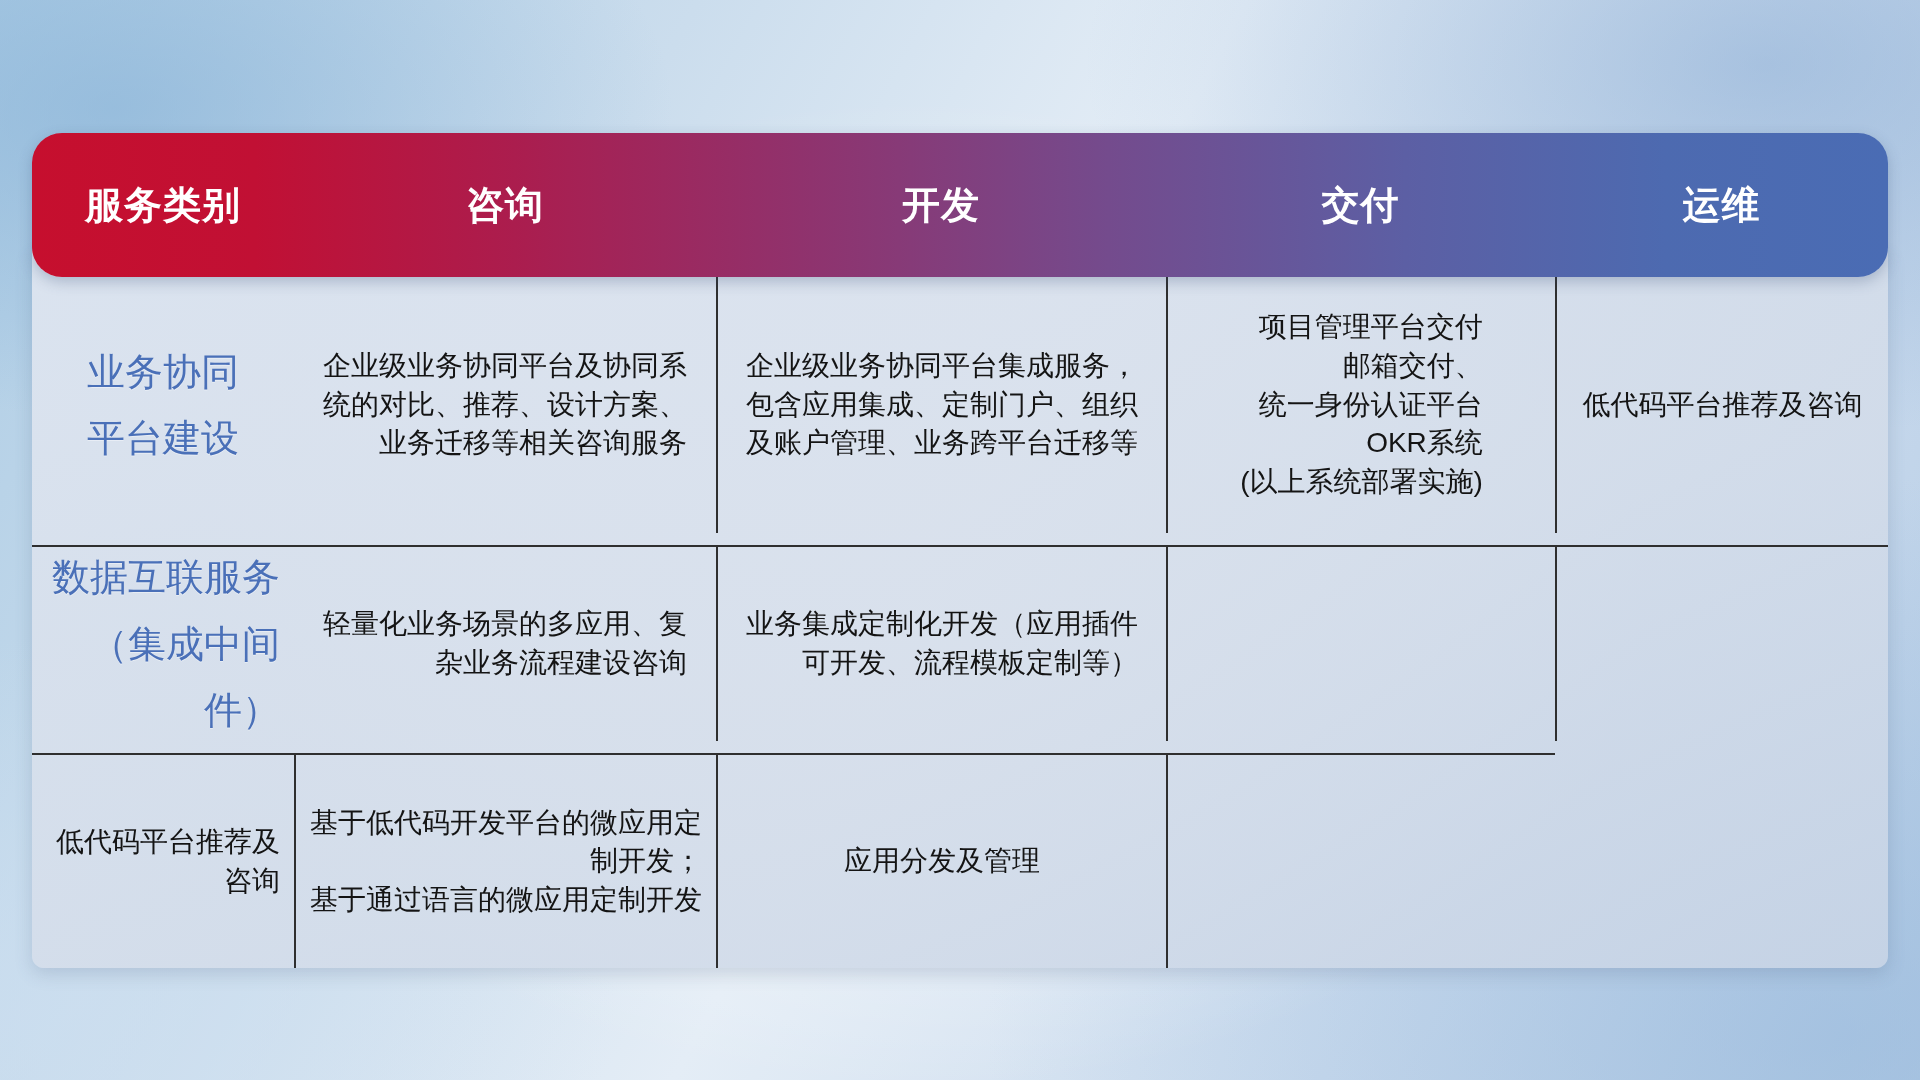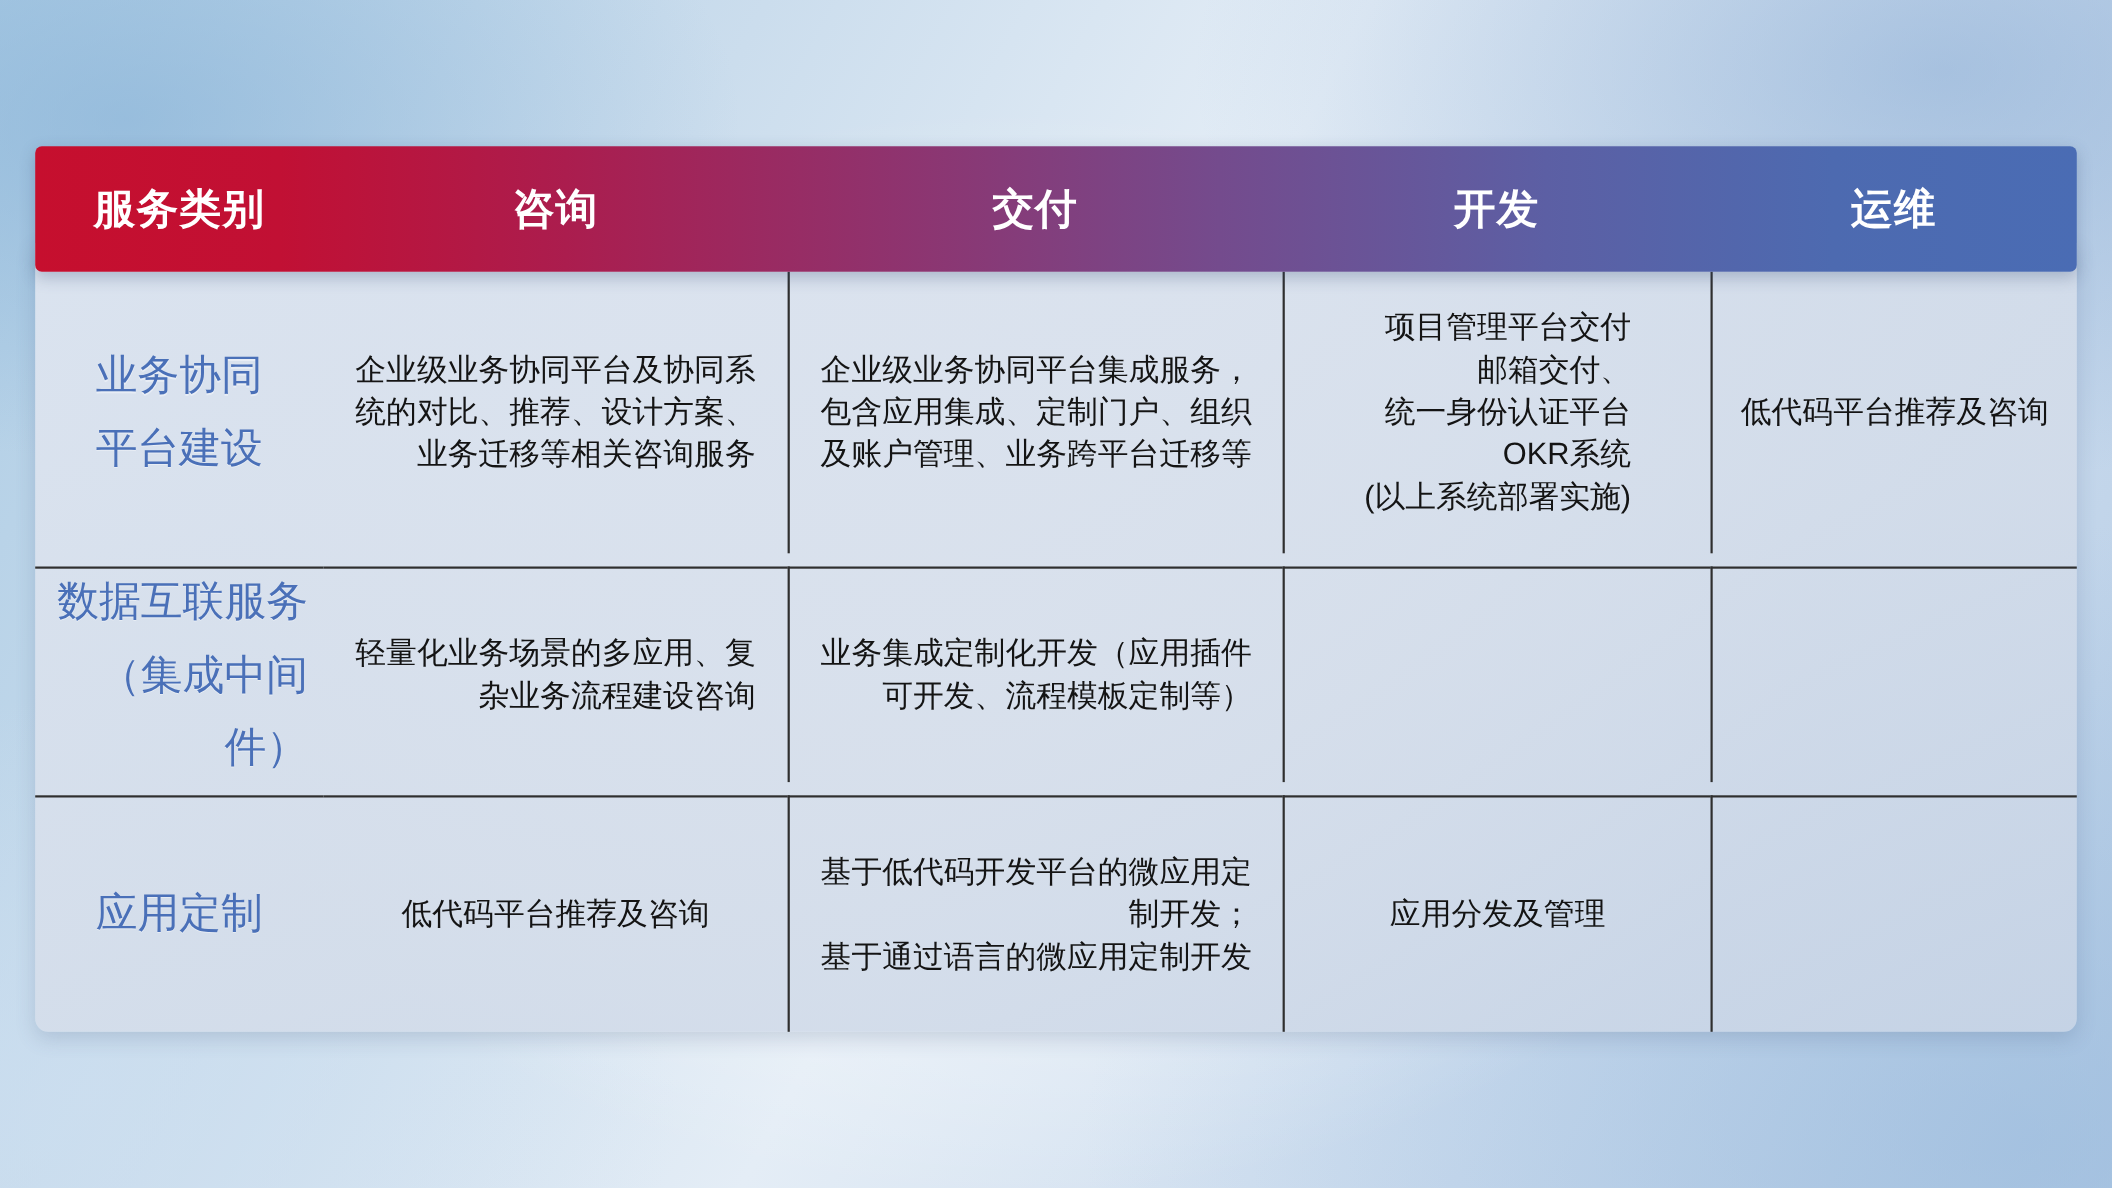--- a/index.html
+++ b/index.html
@@ -15,21 +15,21 @@
       radial-gradient(1300px 850px at 96% 96%, rgba(148,183,219,0.55), transparent 66%),
       radial-gradient(900px 600px at 4% 92%, rgba(205,223,240,0.70), transparent 60%),
       linear-gradient(118deg, #aecde5 0%, #cbdded 28%, #e4edf6 50%, #ccdcee 76%, #b5cce5 100%);
   }
 
   .table-wrap { position:absolute; left:32px; top:133px; width:1856px; }
 
   .thead {
     position:relative; z-index:2;
     display:grid; grid-template-columns:262px 422px 450px 389px 333px;
-    height:114px; border-radius:6px;
+    height:144px; border-radius:30px;
     background:linear-gradient(90deg,
       #c60f2e 0%, #c11034 12%, #ab1d4e 26%, #8f336e 42%,
       #744b8d 58%, #5c5fa4 74%, #4d6ab0 88%, #4a6cb4 100%);
     box-shadow:0 5px 14px rgba(55,75,115,0.28);
     color:#ffffff; font-weight:bold; font-size:38px; letter-spacing:1px;
   }
   .thead .hcell { display:flex; align-items:center; justify-content:center; }
 
   .tbody {
     position:relative; z-index:1;
@@ -58,22 +58,22 @@
 </style>
 </head>
 <body>
 
 <div class="stage">
   <div class="table-wrap">
 
     <div class="thead">
       <div class="hcell">服务类别</div>
       <div class="hcell">咨询</div>
+      <div class="hcell">开发</div>
       <div class="hcell">交付</div>
-      <div class="hcell">开发</div>
       <div class="hcell">运维</div>
     </div>
 
     <div class="tbody">
       <div class="tgrid">
 
         <div class="cell category">业务协同
 平台建设</div>
         <div class="cell">企业级业务协同平台及协同系
 统的对比、推荐、设计方案、
@@ -90,21 +90,20 @@
 
         <div class="cell category h-line">数据互联服务
 （集成中间件）</div>
         <div class="cell h-line">轻量化业务场景的多应用、复
 杂业务流程建设咨询</div>
         <div class="cell v-line h-line">业务集成定制化开发（应用插件
 可开发、流程模板定制等）</div>
         <div class="cell v-line h-line"></div>
         <div class="cell v-line h-line"></div>
 
-        <div class="cell category h-line">应用定制</div>
         <div class="cell h-line">低代码平台推荐及咨询</div>
         <div class="cell v-line h-line">基于低代码开发平台的微应用定
 制开发；
 基于通过语言的微应用定制开发</div>
         <div class="cell v-line h-line">应用分发及管理</div>
         <div class="cell v-line h-line"></div>
 
       </div>
     </div>
 

